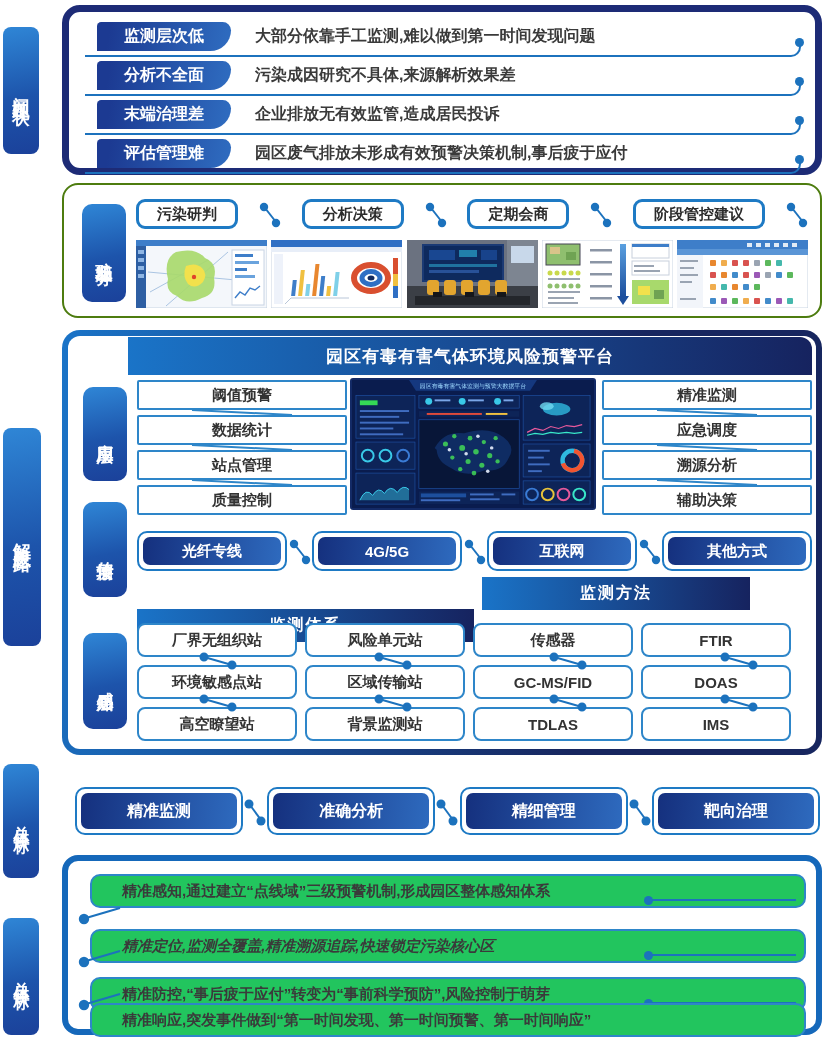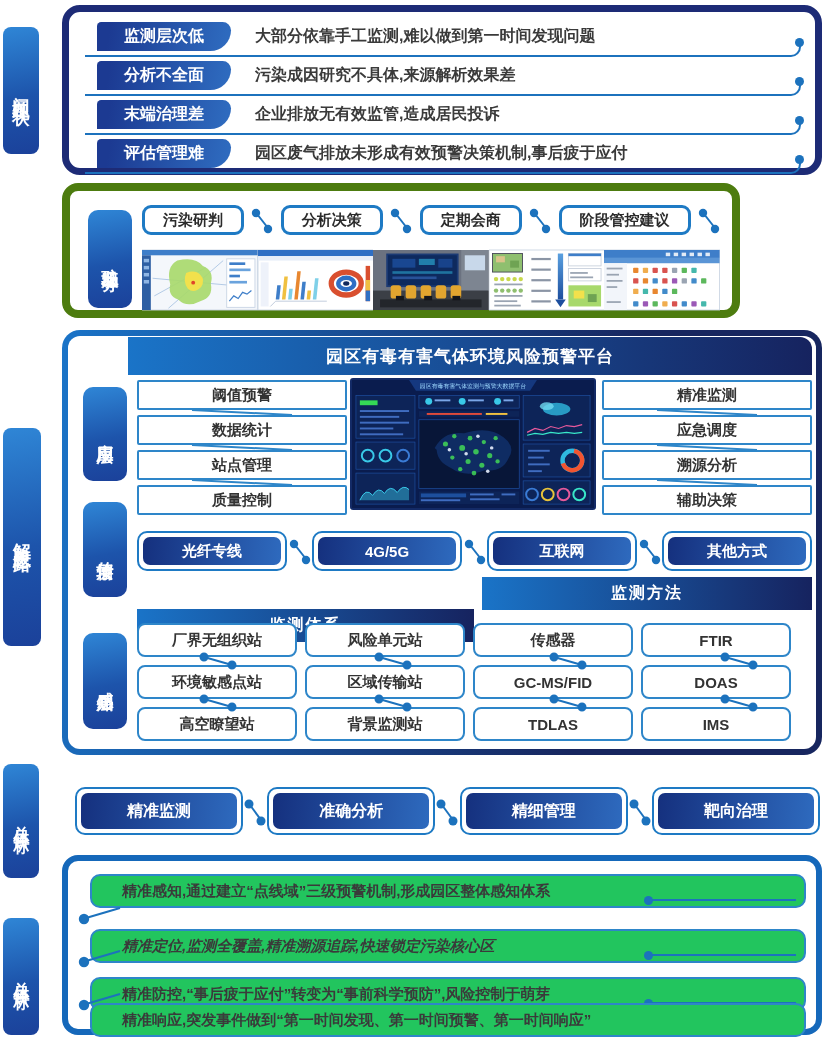--- a/index.html
+++ b/index.html
@@ -13,21 +13,21 @@
             color:#fff; font-weight:700; border-radius:8px; letter-spacing:4px; }
   #lbl-problems { left:3px; top:27px;  width:36px; height:127px; font-size:17px; }
   #lbl-solution { left:3px; top:428px; width:38px; height:218px; font-size:18px; }
   #lbl-goals1   { left:3px; top:764px; width:36px; height:114px; font-size:16px; }
   #lbl-goals2   { left:3px; top:918px; width:36px; height:117px; font-size:16px; }
   .inlabel { border-radius:10px; }
 
   
   section { position:absolute; background:#fff; box-sizing:border-box; }
   #sec-problems { left:62px; top:5px;   width:760px; height:170px; border:7px solid #1d2b76; border-radius:18px;padding-left:32px; }
-  #sec-services { left:62px; top:183px; width:678px; height:135px; border:8px solid #4d7c0f; border-radius:16px; }
+  #sec-services { left:62px; top:183px; width:760px; height:135px; border:2px solid #4d7c0f; border-radius:16px; }
   #sec-solution { left:62px; top:330px; width:760px; height:425px; border:none; border-radius:18px;
                   background:linear-gradient(100deg,#1a74c8 0%,#17265f 70%); }
   #sec-solution .inner { position:absolute; inset:6px; background:#fff; border-radius:12px; }
   #sec-details  { left:62px; top:855px; width:760px; height:180px; border:6px solid #1568ba; border-radius:16px; }
 
   
   .p-row { position:absolute; left:28px; right:14px; height:35px; }
   .p-row:nth-of-type(1){ top:10px; } .p-row:nth-of-type(2){ top:49px; }
   .p-row:nth-of-type(3){ top:88px; } .p-row:nth-of-type(4){ top:127px; }
   .p-pill { position:absolute; left:0; top:0; width:134px; height:29px;
@@ -74,21 +74,21 @@
                display:flex; align-items:center; justify-content:space-between; }
   .g-pill-outer { border:2px solid #1e7ac4; border-radius:10px; background:#fff; padding:4px;
                   box-sizing:border-box; width:150px; height:40px; flex-shrink:0; }
   .g-pill-inner { width:100%; height:100%; border-radius:7px;
                   background:linear-gradient(95deg,#15307e,#2e6abe); color:#fff; font-weight:700;
                   font-size:15px; display:flex; align-items:center; justify-content:center; }
   .hdr-bar { position:absolute; top:247px; height:33px;
              background:linear-gradient(90deg,#1a74c8,#16235f); color:#fff; font-weight:700;
              font-size:16px; display:flex; align-items:center; justify-content:center; letter-spacing:2px; }
   #bar-system { left:75px;  width:337px;margin-top:32px; }
-  #bar-method { left:420px; width:330px; }
+  #bar-method { left:420px; width:268px; }
   .sense-grid { position:absolute; left:75px; top:293px; width:675px; display:grid;
                 grid-template-columns:160px 160px 160px 150px; grid-template-rows:repeat(3,34px);
                 column-gap:15px; row-gap:8px; grid-auto-flow:column;gap:8px; }
   .s-box { border:2px solid #2e86c9; border-radius:8px; background:#fff; box-sizing:border-box;
            display:flex; align-items:center; justify-content:center; font-size:15px; font-weight:600; color:#333; }
   .overlay { position:absolute; pointer-events:none; }
 
   
   #goals-row { position:absolute; left:75px; top:786px; width:745px; height:50px;
                display:flex; align-items:center; justify-content:space-between; }

